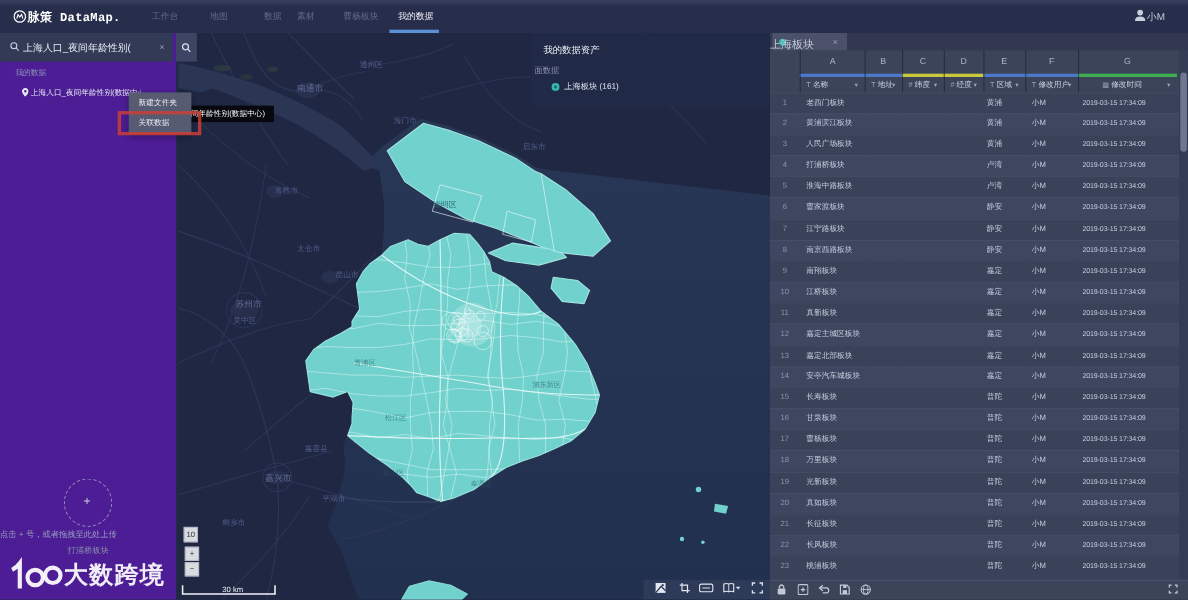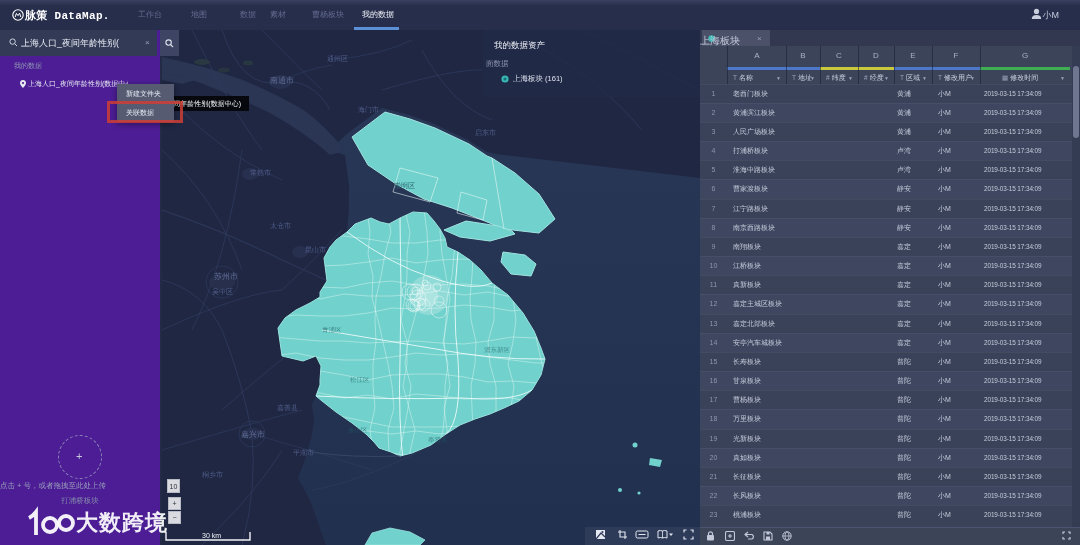--- a/index.html
+++ b/index.html
@@ -25,21 +25,21 @@
 .strip{position:absolute;top:37px;height:2.5px;}
 .sh{position:absolute;top:41px;height:14px;font-size:7px;color:#ccd2e2;line-height:14px;white-space:nowrap;}
 .sh .tt{color:#9aa2ba;font-size:6.5px;margin-right:2px;}
 .fil{position:absolute;top:41px;font-size:5px;color:#9aa2ba;line-height:14px;}
 #tfoot{position:absolute;left:700px;top:527px;width:380px;height:18px;background:#3c4458;border-top:1px solid #4a5370;z-index:6;}
 .ticon{position:absolute;top:3px;}
 #menu{position:absolute;left:117px;top:84px;width:57px;height:38px;background:#565b72;box-shadow:0 2px 6px rgba(0,0,0,.4);z-index:11;}
 #menu div{height:19px;line-height:19px;color:#e8ebf3;font-size:7px;padding-left:9px;}
 #redrect{position:absolute;left:107px;top:101px;width:76px;height:22px;border:3px solid rgba(205,62,53,.85);z-index:12;}
 #tip{position:absolute;left:129px;top:96px;width:120px;height:15px;background:#06080d;color:#fbfcfe;font-size:7px;line-height:15px;z-index:10;white-space:nowrap;direction:rtl;overflow:hidden;padding-right:8px;}
-#wm{position:absolute;left:24px;top:503px;z-index:20;}
+#wm{position:absolute;left:6px;top:503px;z-index:20;}
 .zbox{position:absolute;width:13px;background:#d9dbe0;color:#2c2f38;font-size:7px;text-align:center;border:1px solid #b7bac4;z-index:6;}
 #treeitem{position:absolute;left:28px;top:49px;width:100px;color:#e6e9f2;font-size:7px;white-space:nowrap;overflow:hidden;}
 </style></head>
 <body>
 <div id="nav">
   <svg class="abs" style="left:12px;top:9px" width="12" height="12" viewBox="0 0 12 12">
       <circle cx="6" cy="6" r="5.2" fill="none" stroke="#fff" stroke-width="1.1"></circle>
       <path d="M3.2,8 L4.4,4.4 L6,6.6 L7.6,4.2 L8.8,8" fill="none" stroke="#fff" stroke-width="1"></path>
     </svg>
   <div id="logo">脉策 DataMap.</div>

